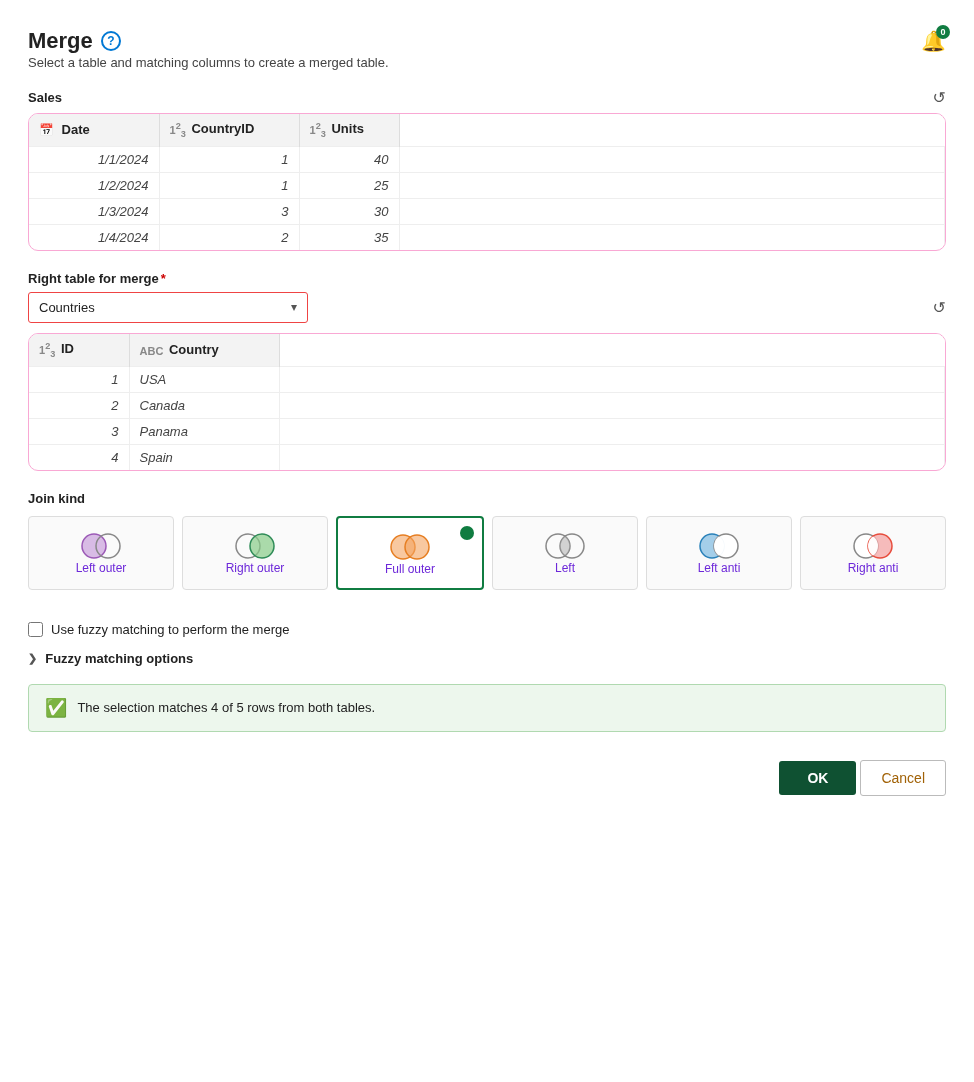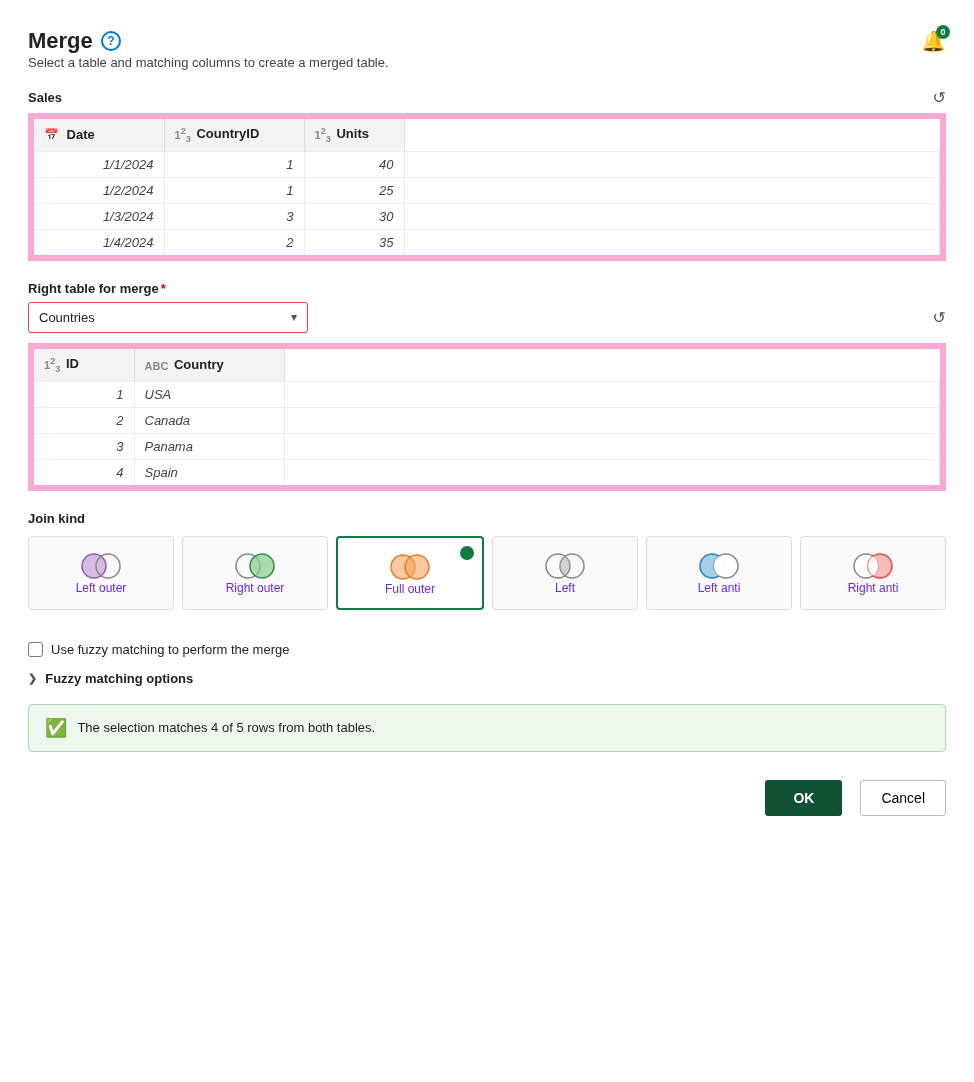--- a/index.html
+++ b/index.html
@@ -69,22 +69,22 @@
       justify-content: space-between;
     }
     .refresh-btn {
       background: none;
       border: none;
       cursor: pointer;
       font-size: 16px;
       color: #555;
     }
     .table-wrapper {
-      border: 6px solid #f9a8d4;
-      border-radius: 0;
+      border: 1px solid #f9a8d4;
+      border-radius: 10px;
       overflow: hidden;
       margin-bottom: 20px;
     }
     table {
       width: 100%;
       border-collapse: collapse;
       font-size: 13px;
     }
     thead tr {
       background: #f3f3f3;
@@ -262,35 +262,36 @@
     }
     .success-icon {
       color: #107c41;
       font-size: 18px;
     }
 
     
     .footer-btns {
       display: flex;
       justify-content: flex-end;
-      gap: 18px;
+      gap: 4px;
+      align-items: center;
     }
     .btn-ok {
       background: #0f5132;
       color: #fff;
       border: none;
       border-radius: 3px;
       padding: 9px 28px;
       font-size: 14px;
       font-weight: 600;
       cursor: pointer;
     }
     .btn-cancel {
       background: #fff;
-      color: #000000;
+      color: #a16207;
       border: 1px solid #bbb;
       border-radius: 3px;
       padding: 9px 20px;
       font-size: 14px;
       cursor: pointer;
     }
   </style>
 </head>
 <body>
 

